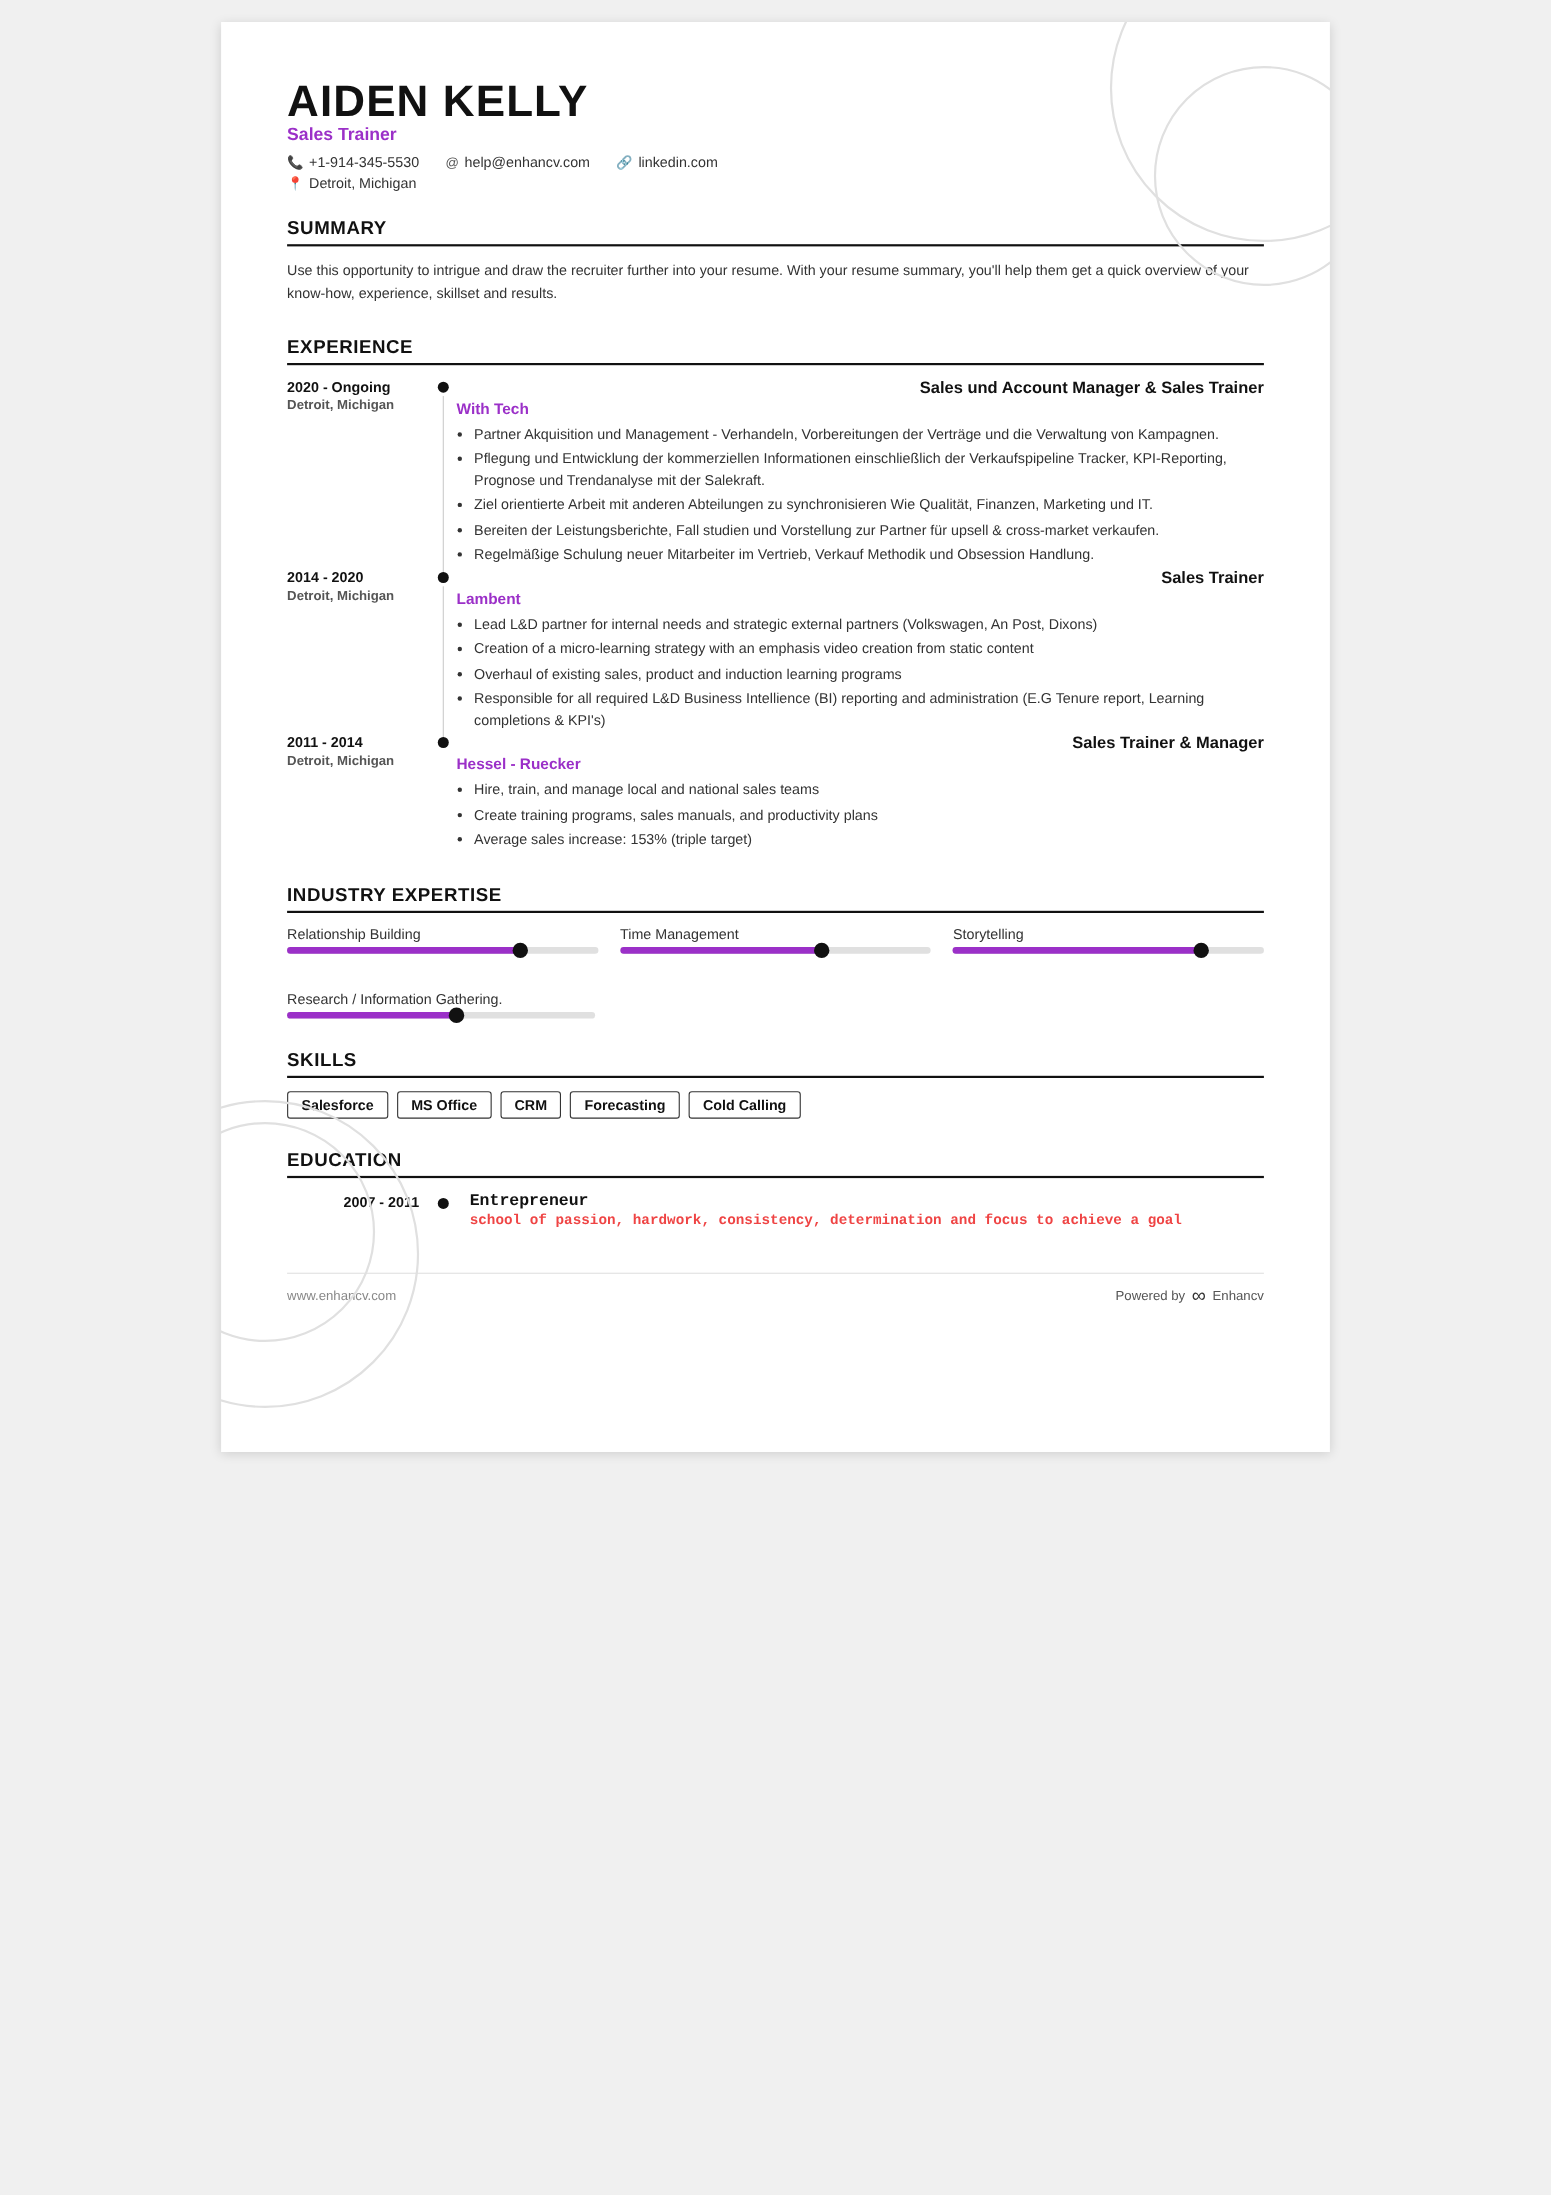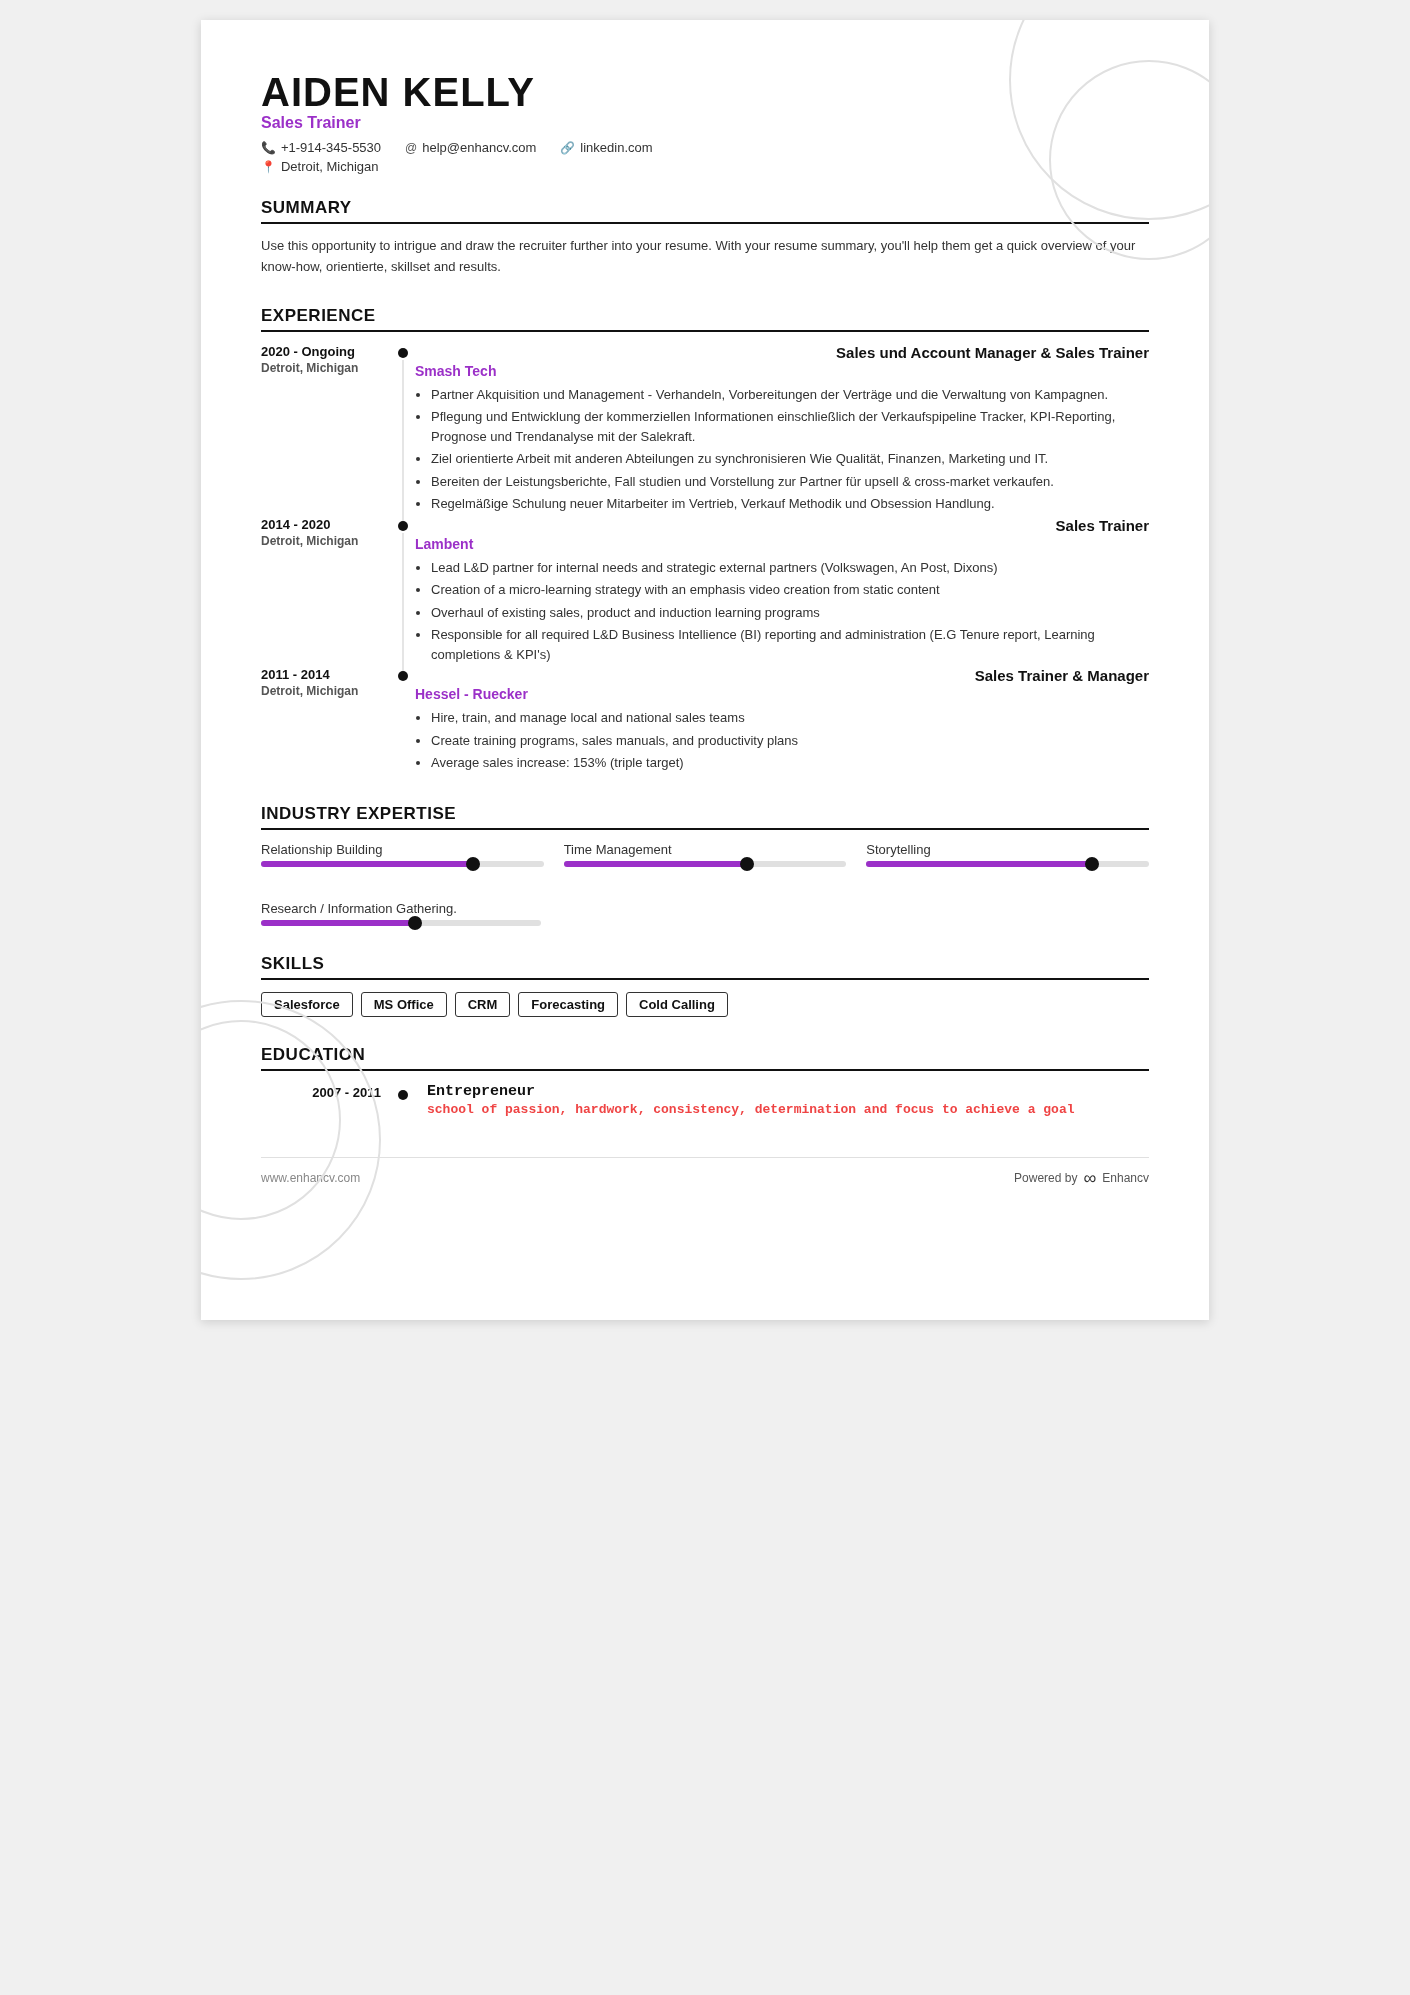--- a/index.html
+++ b/index.html
@@ -229,39 +229,39 @@
     <div class="contact-row" style="margin-top:4px;">
       <div class="contact-item">
         <span class="contact-icon">📍</span>
         <span>Detroit, Michigan</span>
       </div>
     </div>
   </div>
 
   <div class="section">
     <div class="section-title">SUMMARY</div>
-    <div class="section-text">Use this opportunity to intrigue and draw the recruiter further into your resume. With your resume summary, you'll help them get a quick overview of your know-how, orientierte, skillset and results.</div>
+    <div class="section-text">Use this opportunity to intrigue and draw the recruiter further into your resume. With your resume summary, you'll help them get a quick overview of your know-how, experience, skillset and results.</div>
   </div>
 
   <div class="section">
     <div class="section-title">EXPERIENCE</div>
     <table class="exp-table">
       <tbody id="experience-tbody">
           <tr>
       <td class="exp-date-col">
         <div>2020 - Ongoing</div>
         <div class="exp-location">Detroit, Michigan</div>
       </td>
       <td class="exp-dot-col">
         <span class="exp-dot"></span>
         <div class="exp-line"></div>
       </td>
       <td class="exp-content-col">
         <div class="exp-job-title">Sales und Account Manager &amp; Sales Trainer</div>
-        <div class="exp-company">Smash Tech</div>
+        <div class="exp-company">With Tech</div>
         <ul class="exp-bullets">
           <li>Partner Akquisition und Management - Verhandeln, Vorbereitungen der Verträge und die Verwaltung von Kampagnen.</li>
                 <li>Pflegung und Entwicklung  der kommerziellen Informationen einschließlich der Verkaufspipeline Tracker, KPI-Reporting, Prognose und Trendanalyse mit der Salekraft.</li>
                 <li>Ziel orientierte Arbeit  mit anderen Abteilungen zu synchronisieren Wie Qualität, Finanzen, Marketing und IT.</li>
                 <li>Bereiten der Leistungsberichte, Fall studien und Vorstellung zur Partner für upsell &amp; cross-market verkaufen.</li>
                 <li>Regelmäßige Schulung neuer Mitarbeiter im Vertrieb, Verkauf Methodik und Obsession Handlung.</li>
         </ul>
       </td>
     </tr>
           <tr>

